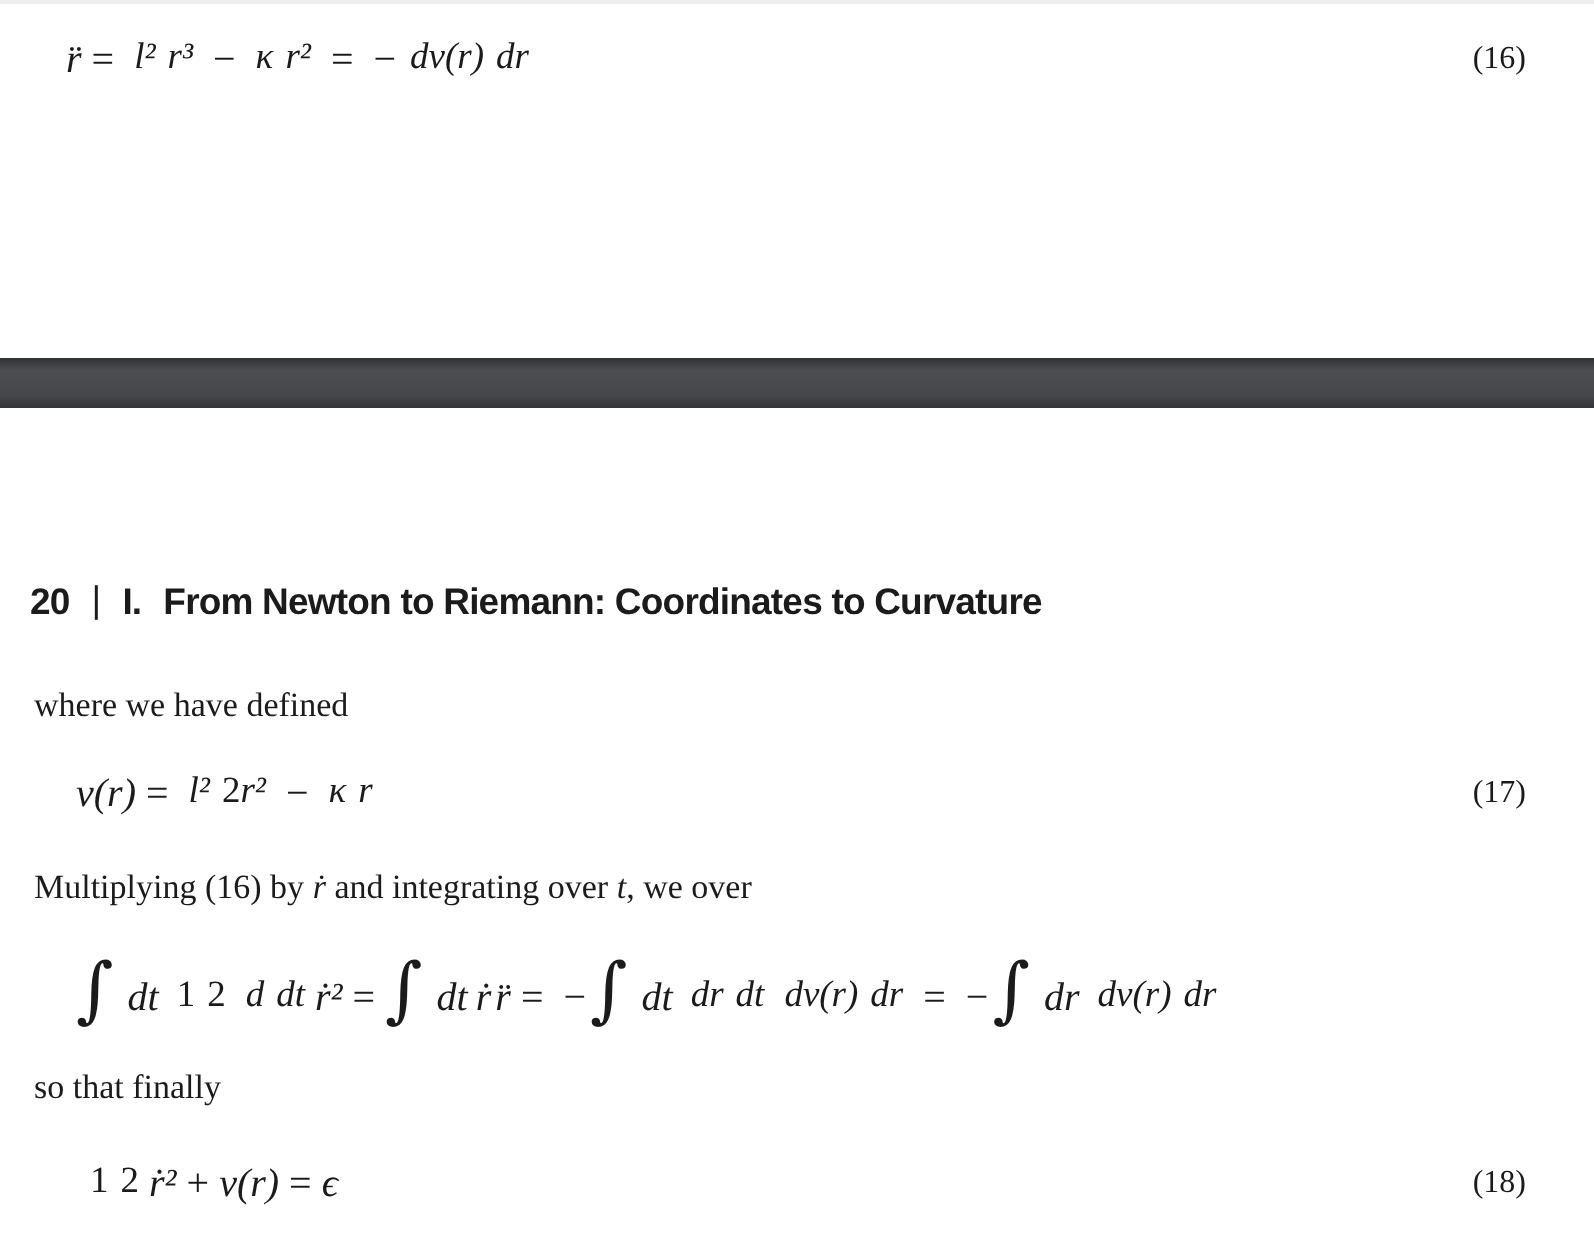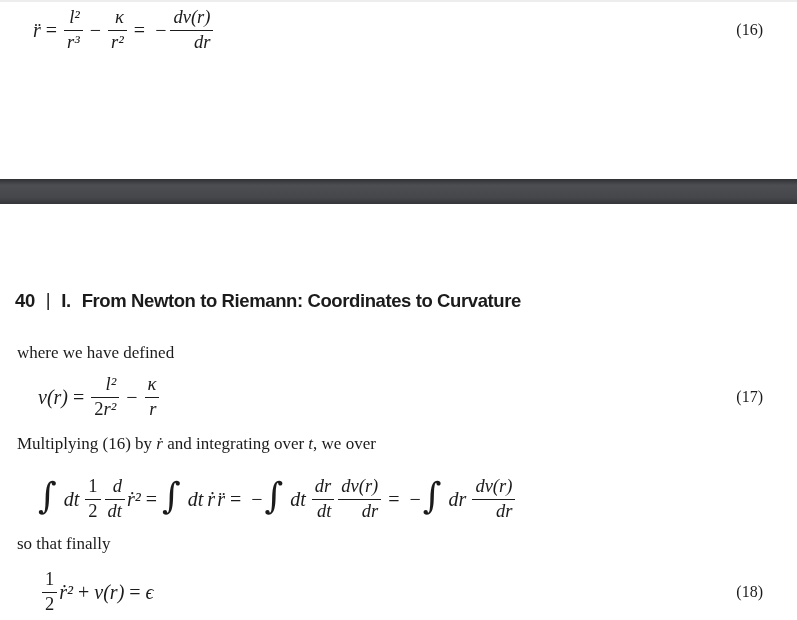--- a/index.html
+++ b/index.html
@@ -30,21 +30,21 @@
   .eqrow{
     position:absolute;display:flex;align-items:center;
     font-size:20px;line-height:1.2;white-space:nowrap;
   }
   .eq16{left:33px;right:34px;top:2px;height:52px;}
   .eq17{left:38px;right:34px;top:363px;height:64px;}
   .eqint{left:38px;top:464px;height:66px;}
   .eq18{left:40px;right:34px;top:561px;height:58px;}
   .mi{font-style:italic;}
   .mo{margin:0 5px;font-style:normal;}
-  .frac{display:inline-flex;flex-direction:column;align-items:flex-end;font-size:18.5px;line-height:1.08;margin:0 2px;}
+  .frac{display:inline-flex;flex-direction:row;align-items:flex-end;font-size:18.5px;line-height:1.08;margin:0 2px;}
   .fbar{align-self:stretch;border-top:1.5px solid #1b1b1b;margin:2px 0;height:0;}
   .num,.den{padding:0 3px;display:inline-flex;justify-content:center;}
   .int{
     font-family:"DejaVu Serif","DejaVu Sans",serif;font-style:italic;
     font-size:36px;line-height:.9;margin-right:3px;transform:translateY(-3px);
   }
   .dvar{margin:0 4px;}
   .tight{margin-right:2px;}
   .eqlabel{margin-left:auto;font-size:16px;font-style:normal;}
 </style>
@@ -73,21 +73,21 @@
       <span class="num mi">dv(r)</span>
       <span class="fbar"></span>
       <span class="den mi">dr</span>
     </span>
     <span class="eqlabel">(16)</span>
   </div>
 
   <div class="divider"></div>
 
   <div class="header">
-    <span>40</span>
+    <span>20</span>
     <span class="hsep">|</span>
     <span>I.</span>
     <span>From Newton to Riemann: Coordinates to Curvature</span>
   </div>
 
   <p class="bodytext t-where">where we have defined</p>
 
   <div class="eqrow eq17">
     <span class="mi">v(r)</span>
     <span class="mo">=</span>

